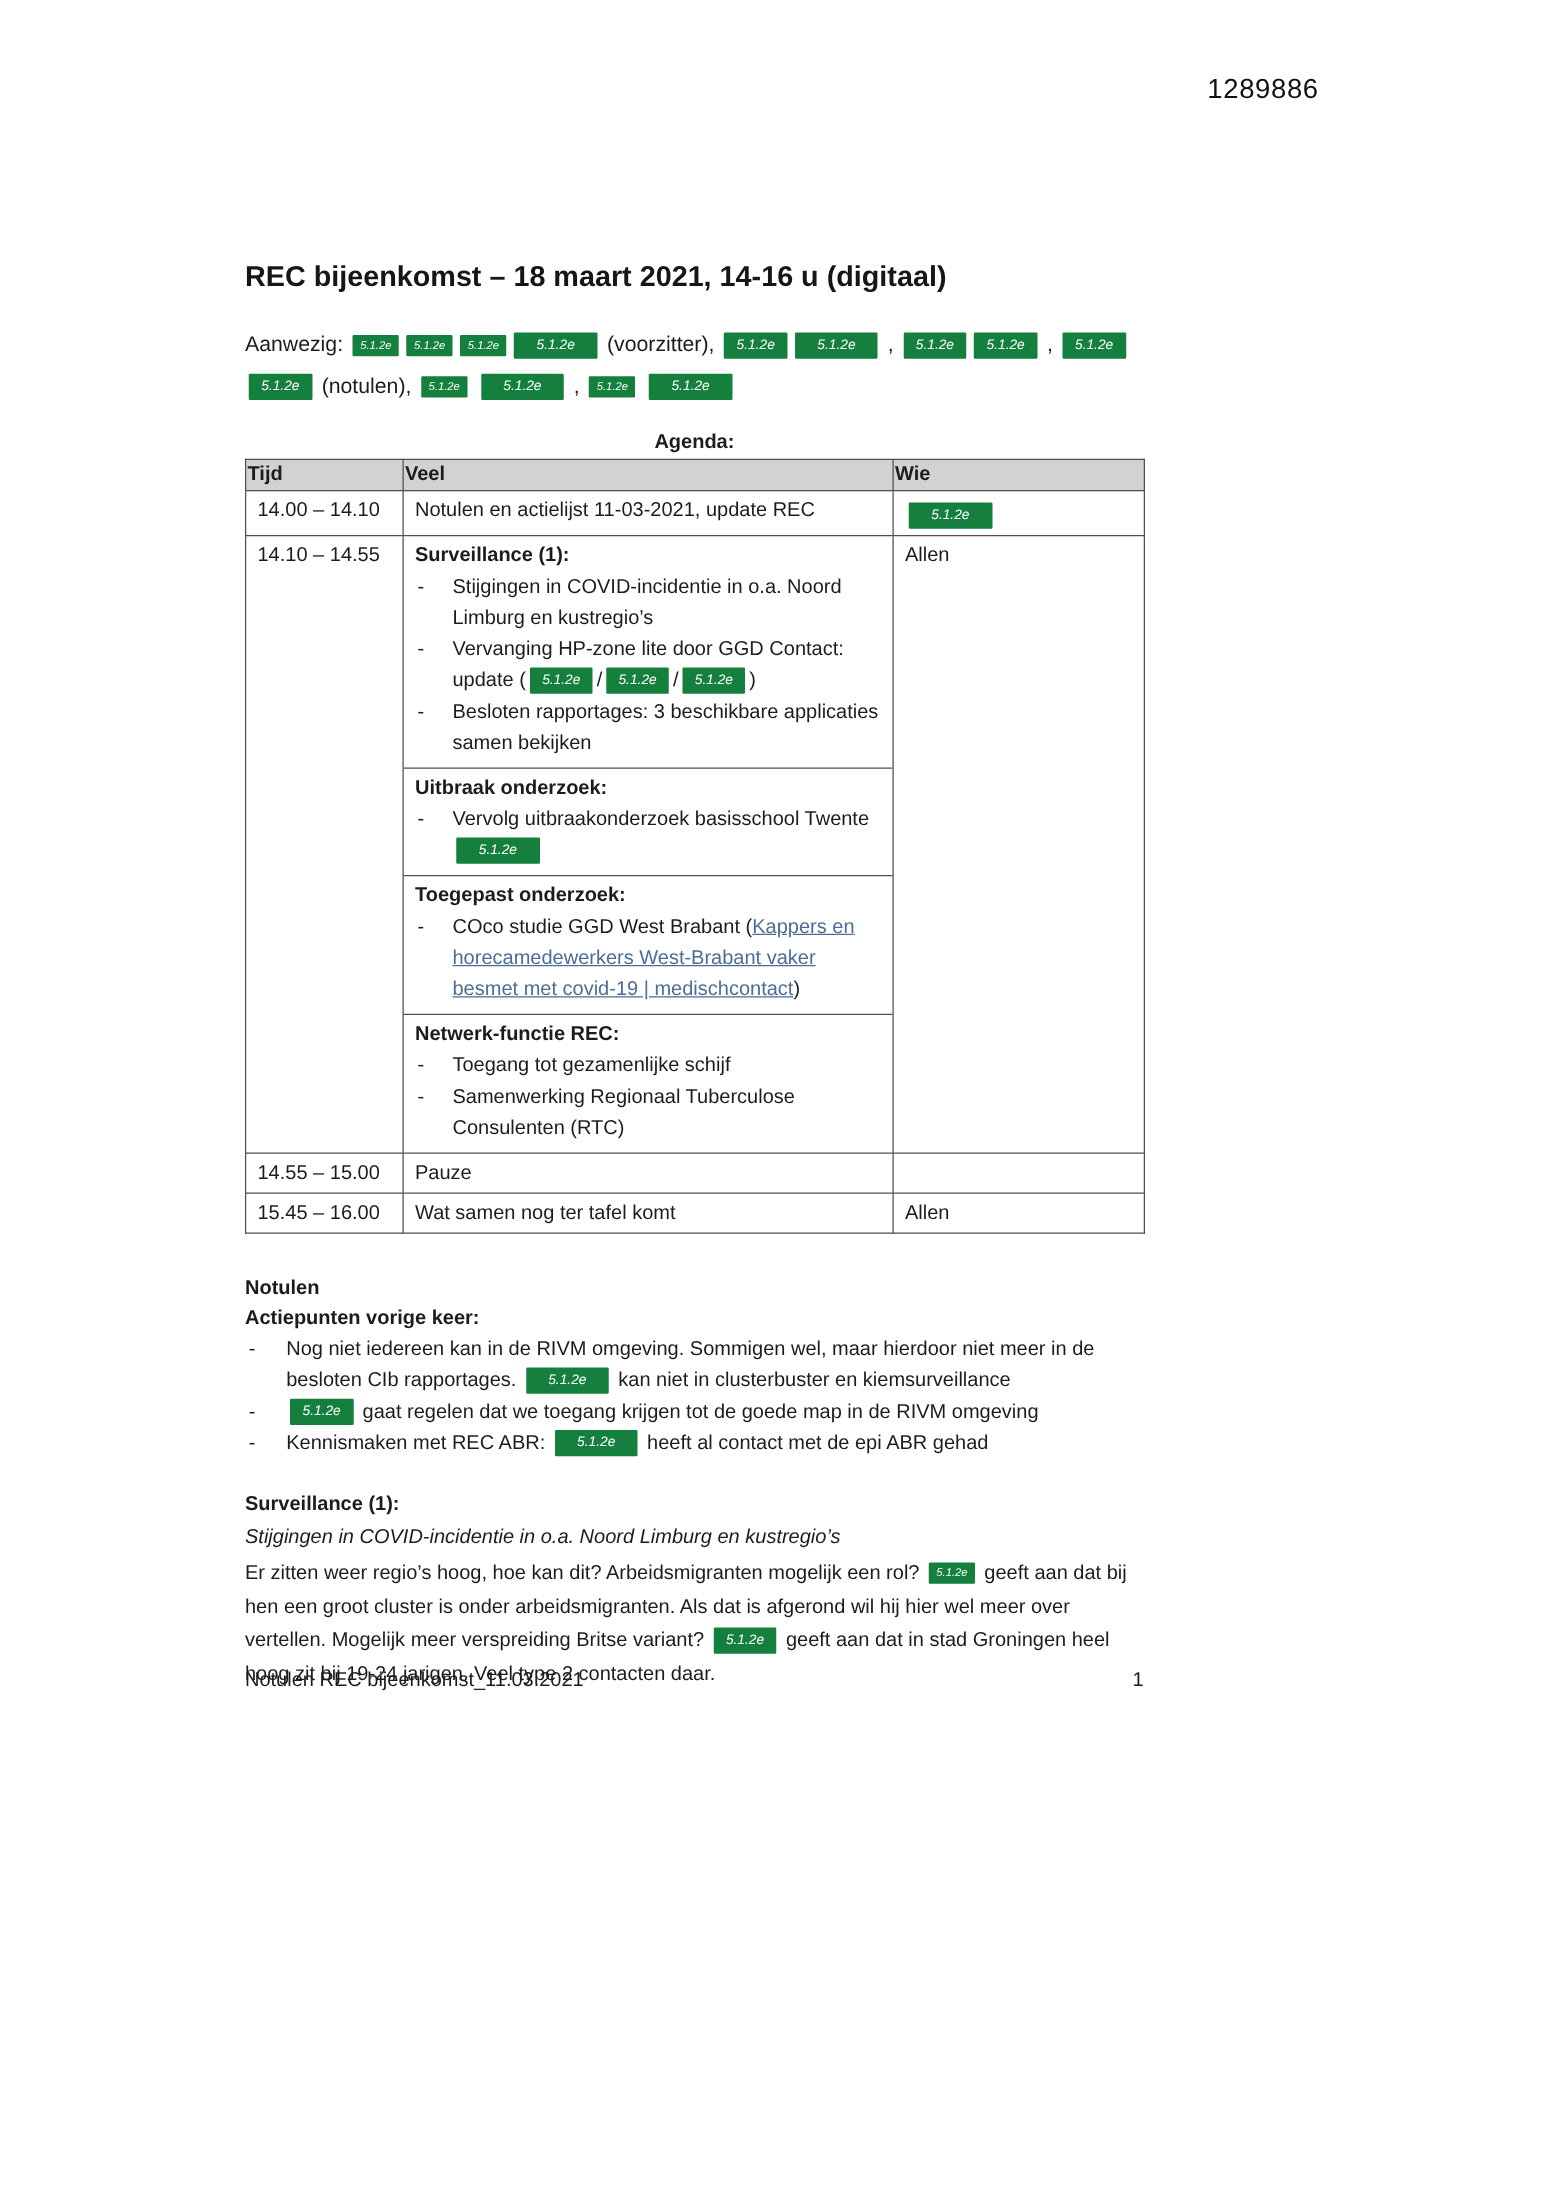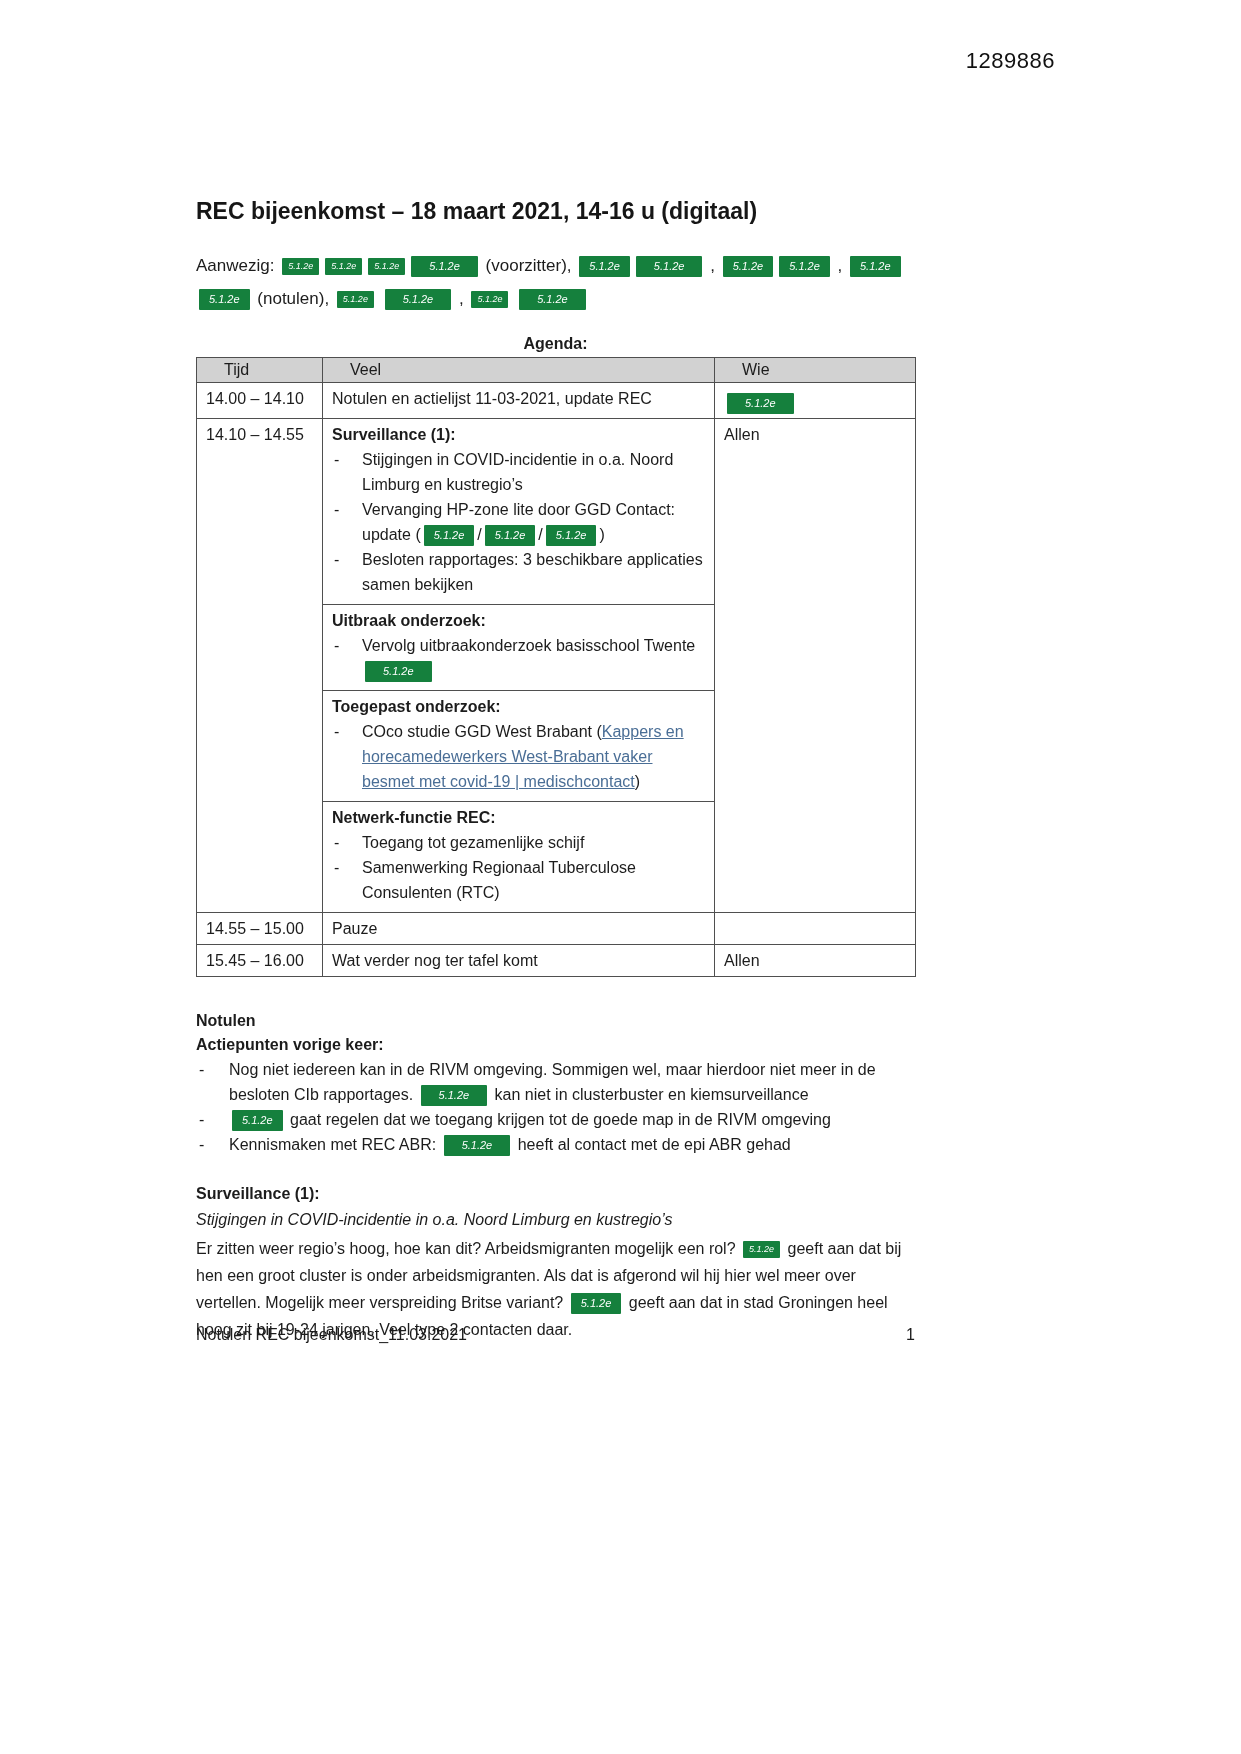--- a/index.html
+++ b/index.html
@@ -1,42 +1,42 @@
 <!DOCTYPE html>
 <html><head>
 <meta charset="utf-8">
 <style>
   html,body{margin:0;padding:0;}
   body{
     width:1241px;height:1754px;background:#ffffff;position:relative;
     font-family:"Liberation Sans","DejaVu Sans",sans-serif;color:#1c1c1c;
     -webkit-font-smoothing:antialiased;
   }
-  .page{position:absolute;inset:0;}
+  .page{position:absolute;inset:0;margin-top:10px;}
   .stamp{position:absolute;top:48px;right:186px;font-size:22px;letter-spacing:.5px;color:#111;}
   .content{position:absolute;left:196px;top:198px;width:719px;}
   .title{font-size:23px;font-weight:bold;margin:0 0 24px 0;color:#161616;}
   .attendance{font-size:17px;margin:0;line-height:33px;}
   .agenda-label{font-weight:bold;font-size:16px;margin:20px 0 4px 0;text-align:center;}
 
   
   .red{
     display:inline-block;background:#15803d;color:#fff;
     font-size:11px;line-height:1;padding:5px 10px 5px;margin:0 3px;
     vertical-align:middle;border-radius:1px;white-space:nowrap;font-style:italic;
   }
   .red.sm{font-size:9px;padding:4px 6px;}
   .red.wd{padding:5px 18px;}
 
   .doclink{color:#4a6e96;text-decoration:underline;cursor:pointer;}
 
   
   table.agenda{border-collapse:collapse;width:719px;font-size:16px;table-layout:fixed;}
   table.agenda th,table.agenda td{border:1px solid #4f4f4f;vertical-align:top;text-align:left;}
-  table.agenda th{background:#d2d2d2;font-weight:normal;padding:3px 27px;}
+  table.agenda th{background:#d2d2d2;font-weight:bold;padding:3px 1px;}
   .col-tijd{width:126px;}
   .col-item{width:392px;}
   .col-wie{width:201px;}
   td.tijd{padding:3px 9px;white-space:nowrap;line-height:25px;}
   td.wie{padding:3px 9px;line-height:25px;}
   td.item{padding:0;}
   td.item .pad{padding:3px 9px;line-height:25px;}
   .sec{padding:3px 9px 7px 9px;border-bottom:1px solid #4f4f4f;line-height:25px;}
   .sec:last-child{border-bottom:none;}
   .sec-h{font-weight:bold;}
@@ -159,21 +159,21 @@
           <td class="item">
             <div class="pad">Pauze</div>
           </td>
           <td class="wie"></td>
         </tr>
 
 
         <tr>
           <td class="tijd">15.45 – 16.00</td>
           <td class="item">
-            <div class="pad">Wat verder nog ter tafel komt</div>
+            <div class="pad">Wat samen nog ter tafel komt</div>
           </td>
           <td class="wie">Allen</td>
         </tr>
 
       </tbody>
     </table>
 
     <div class="notulen">
       <div class="h-bold">Notulen</div>
       <div class="h-bold">Actiepunten vorige keer:</div>

